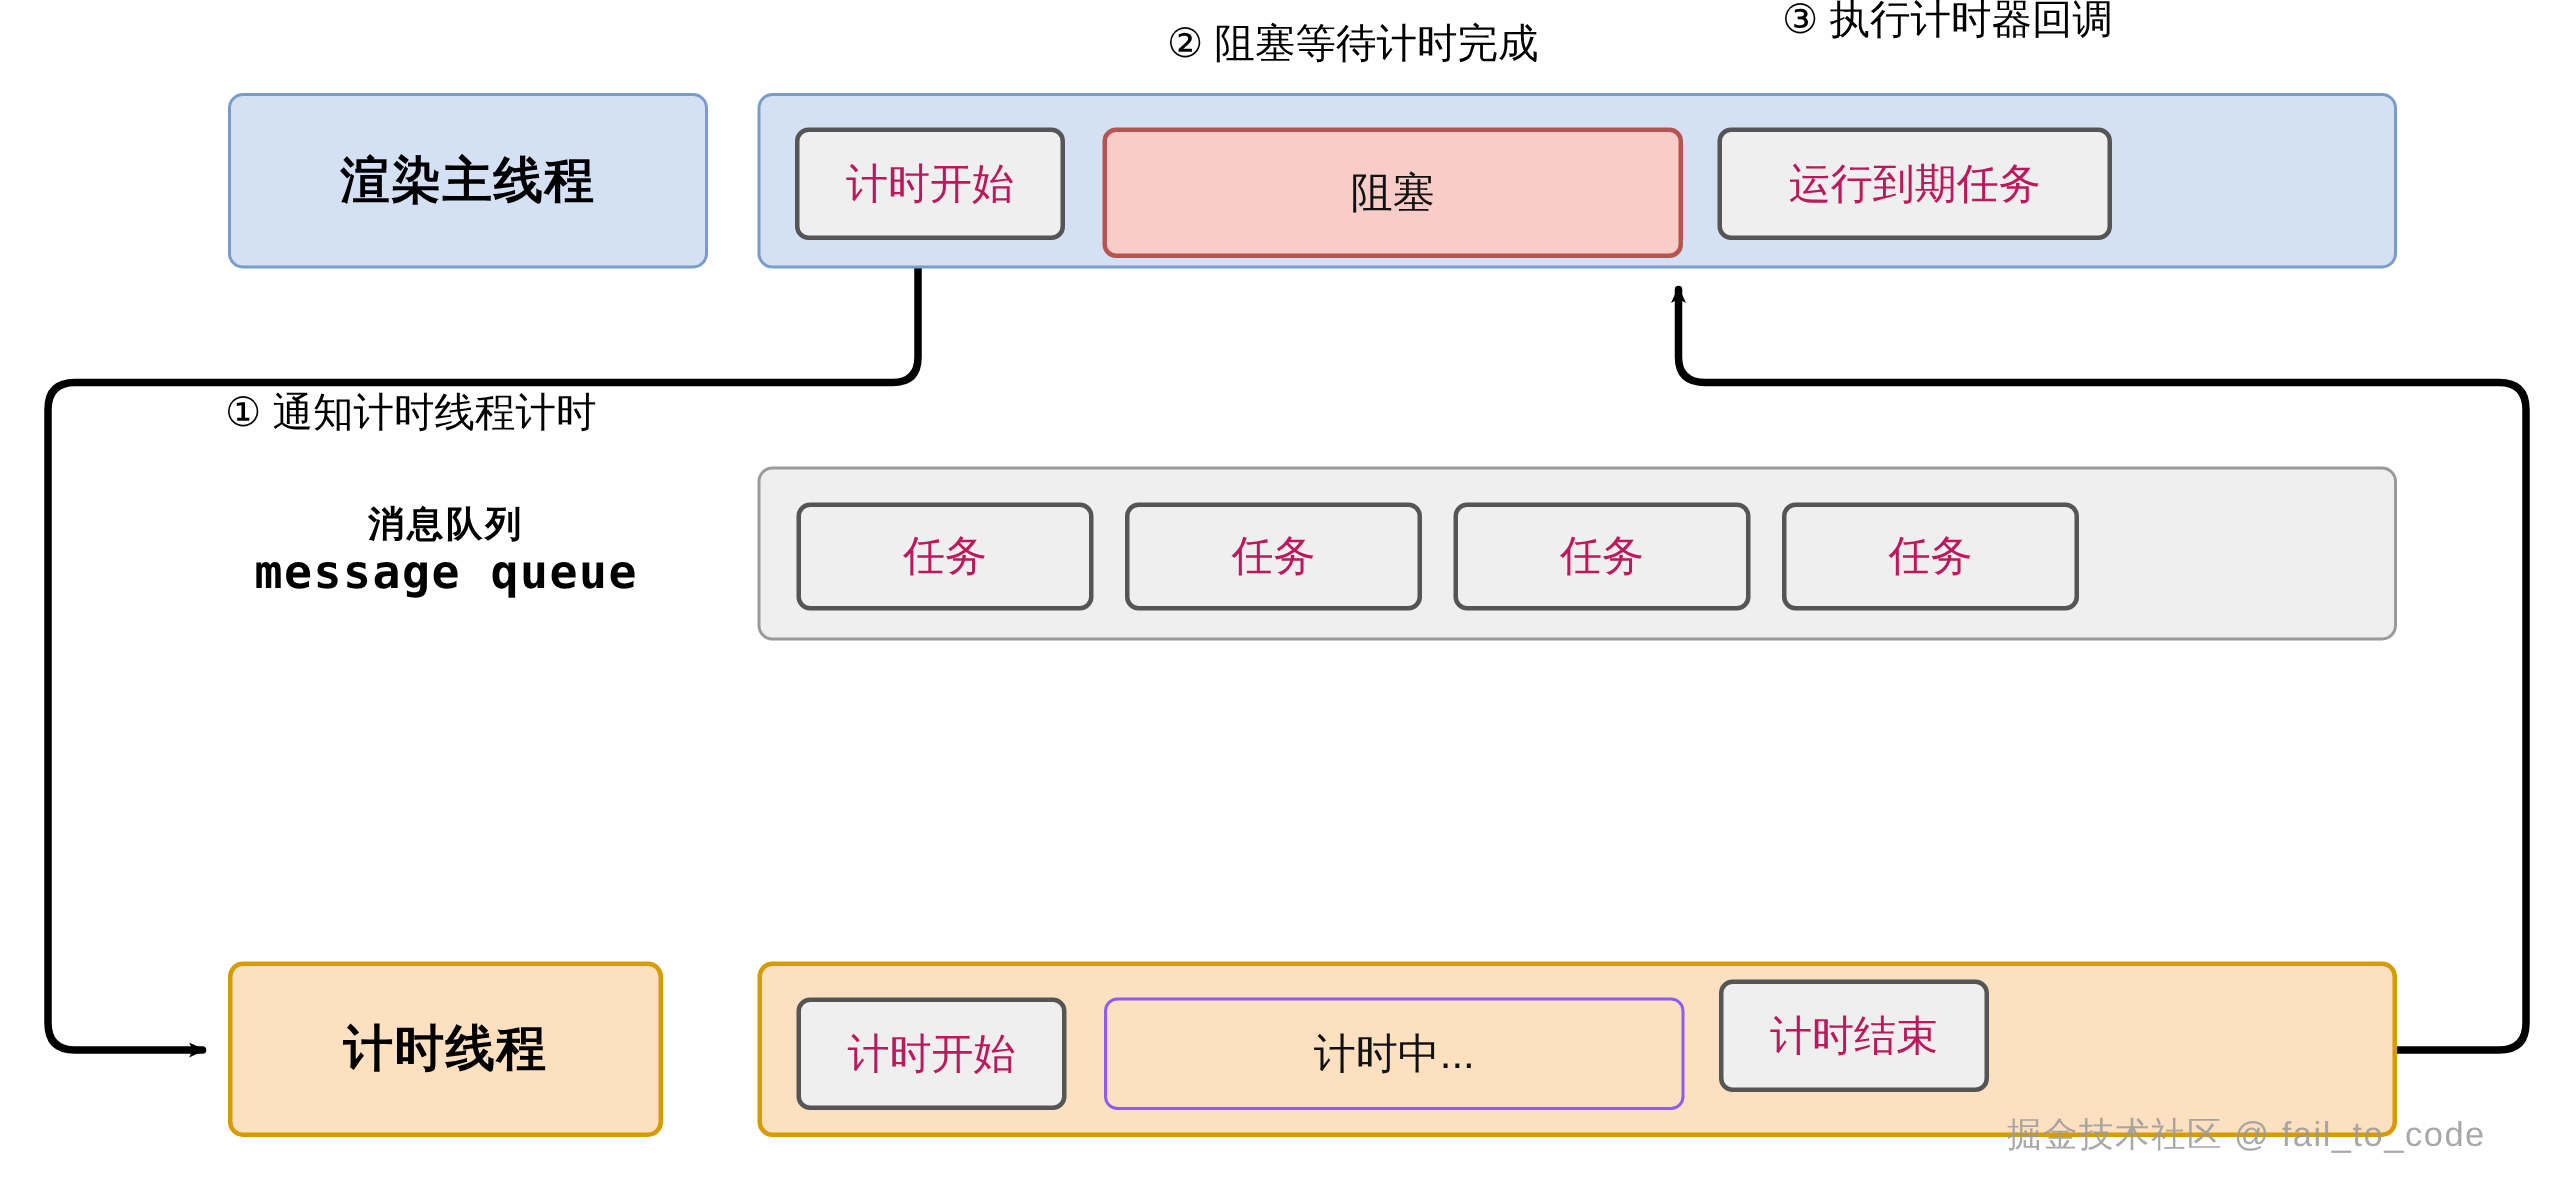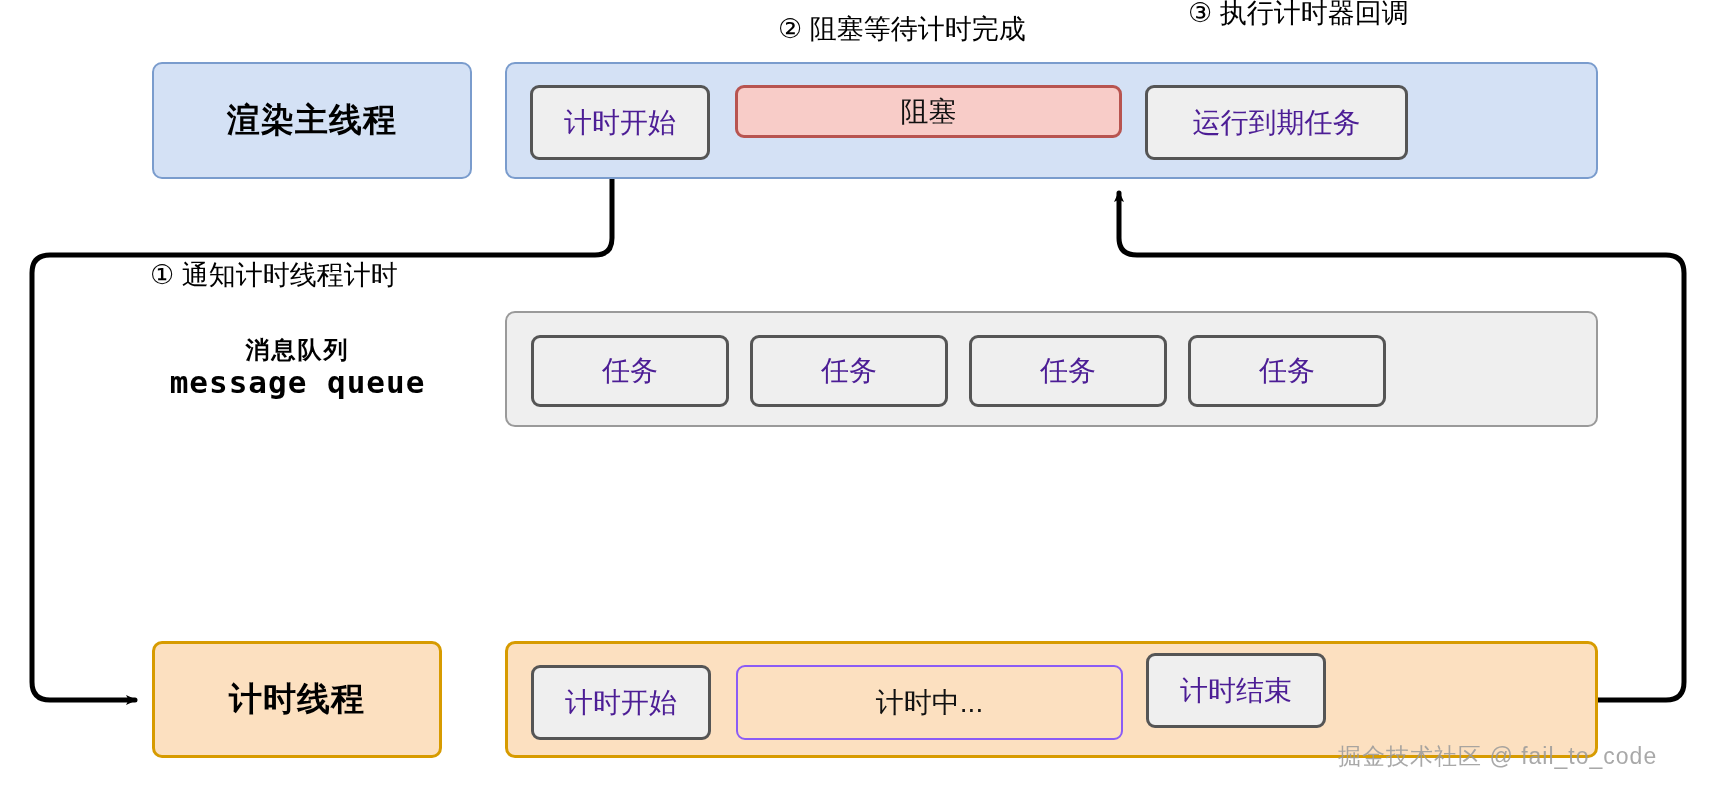--- a/index.html
+++ b/index.html
@@ -15,21 +15,21 @@
   .lane-title{display:flex;align-items:center;justify-content:center;
               font-size:33px;font-weight:bold;letter-spacing:1px;}
 
   .lane-blue{background:#d4e1f5;border:2px solid #7a9ccd;}
   .lane-orange{background:#fce0c0;border:3px solid #d79b00;}
   .lane-gray{background:#efefef;border:2px solid #9a9a9a;}
 
   .chip{position:absolute;box-sizing:border-box;border-radius:9px;
         display:flex;align-items:center;justify-content:center;
         font-size:28px;white-space:nowrap;}
-  .chip-gray{background:#efefef;border:3px solid #555555;color:#4c1d95;}
+  .chip-gray{background:#efefef;border:3px solid #555555;color:#be185d;}
   .chip-red{background:#f8ccc8;border:3px solid #b85450;color:#111;}
   .chip-orange{background:#fce0c0;border:2px solid #8b5cf6;color:#111;}
 
   .mq-label{position:absolute;text-align:center;line-height:1.18;}
   .mq-cn{font-size:24px;font-weight:bold;letter-spacing:2px;}
   .mq-en{font-family:"DejaVu Sans Mono","Liberation Mono",monospace;
          font-size:31px;font-weight:bold;letter-spacing:1px;}
 
   .watermark{position:absolute;font-size:23px;color:#9a9a9a;opacity:.85;
              white-space:nowrap;letter-spacing:1px;}
@@ -60,21 +60,21 @@
   <div class="lane lane-blue lane-title" style="left:152px;top:62px;width:320px;height:117px;">
     <span>渲染主线程</span>
   </div>
 
   <div class="lane lane-blue" style="left:505px;top:62px;width:1093px;height:117px;">
 
     <div class="chip chip-gray" style="left:23px;top:21px;width:180px;height:75px;">
       <span>计时开始</span>
     </div>
 
-    <div class="chip chip-red" style="left:228px;top:21px;width:387px;height:53px;">
+    <div class="chip chip-red" style="left:228px;top:21px;width:387px;height:87px;">
       <span>阻塞</span>
     </div>
 
     <div class="chip chip-gray" style="left:638px;top:21px;width:263px;height:75px;">
       <span>运行到期任务</span>
     </div>
   </div>
 
   <div class="mq-label" style="left:130px;top:336px;width:335px;">
     <div class="mq-cn">消息队列</div>

